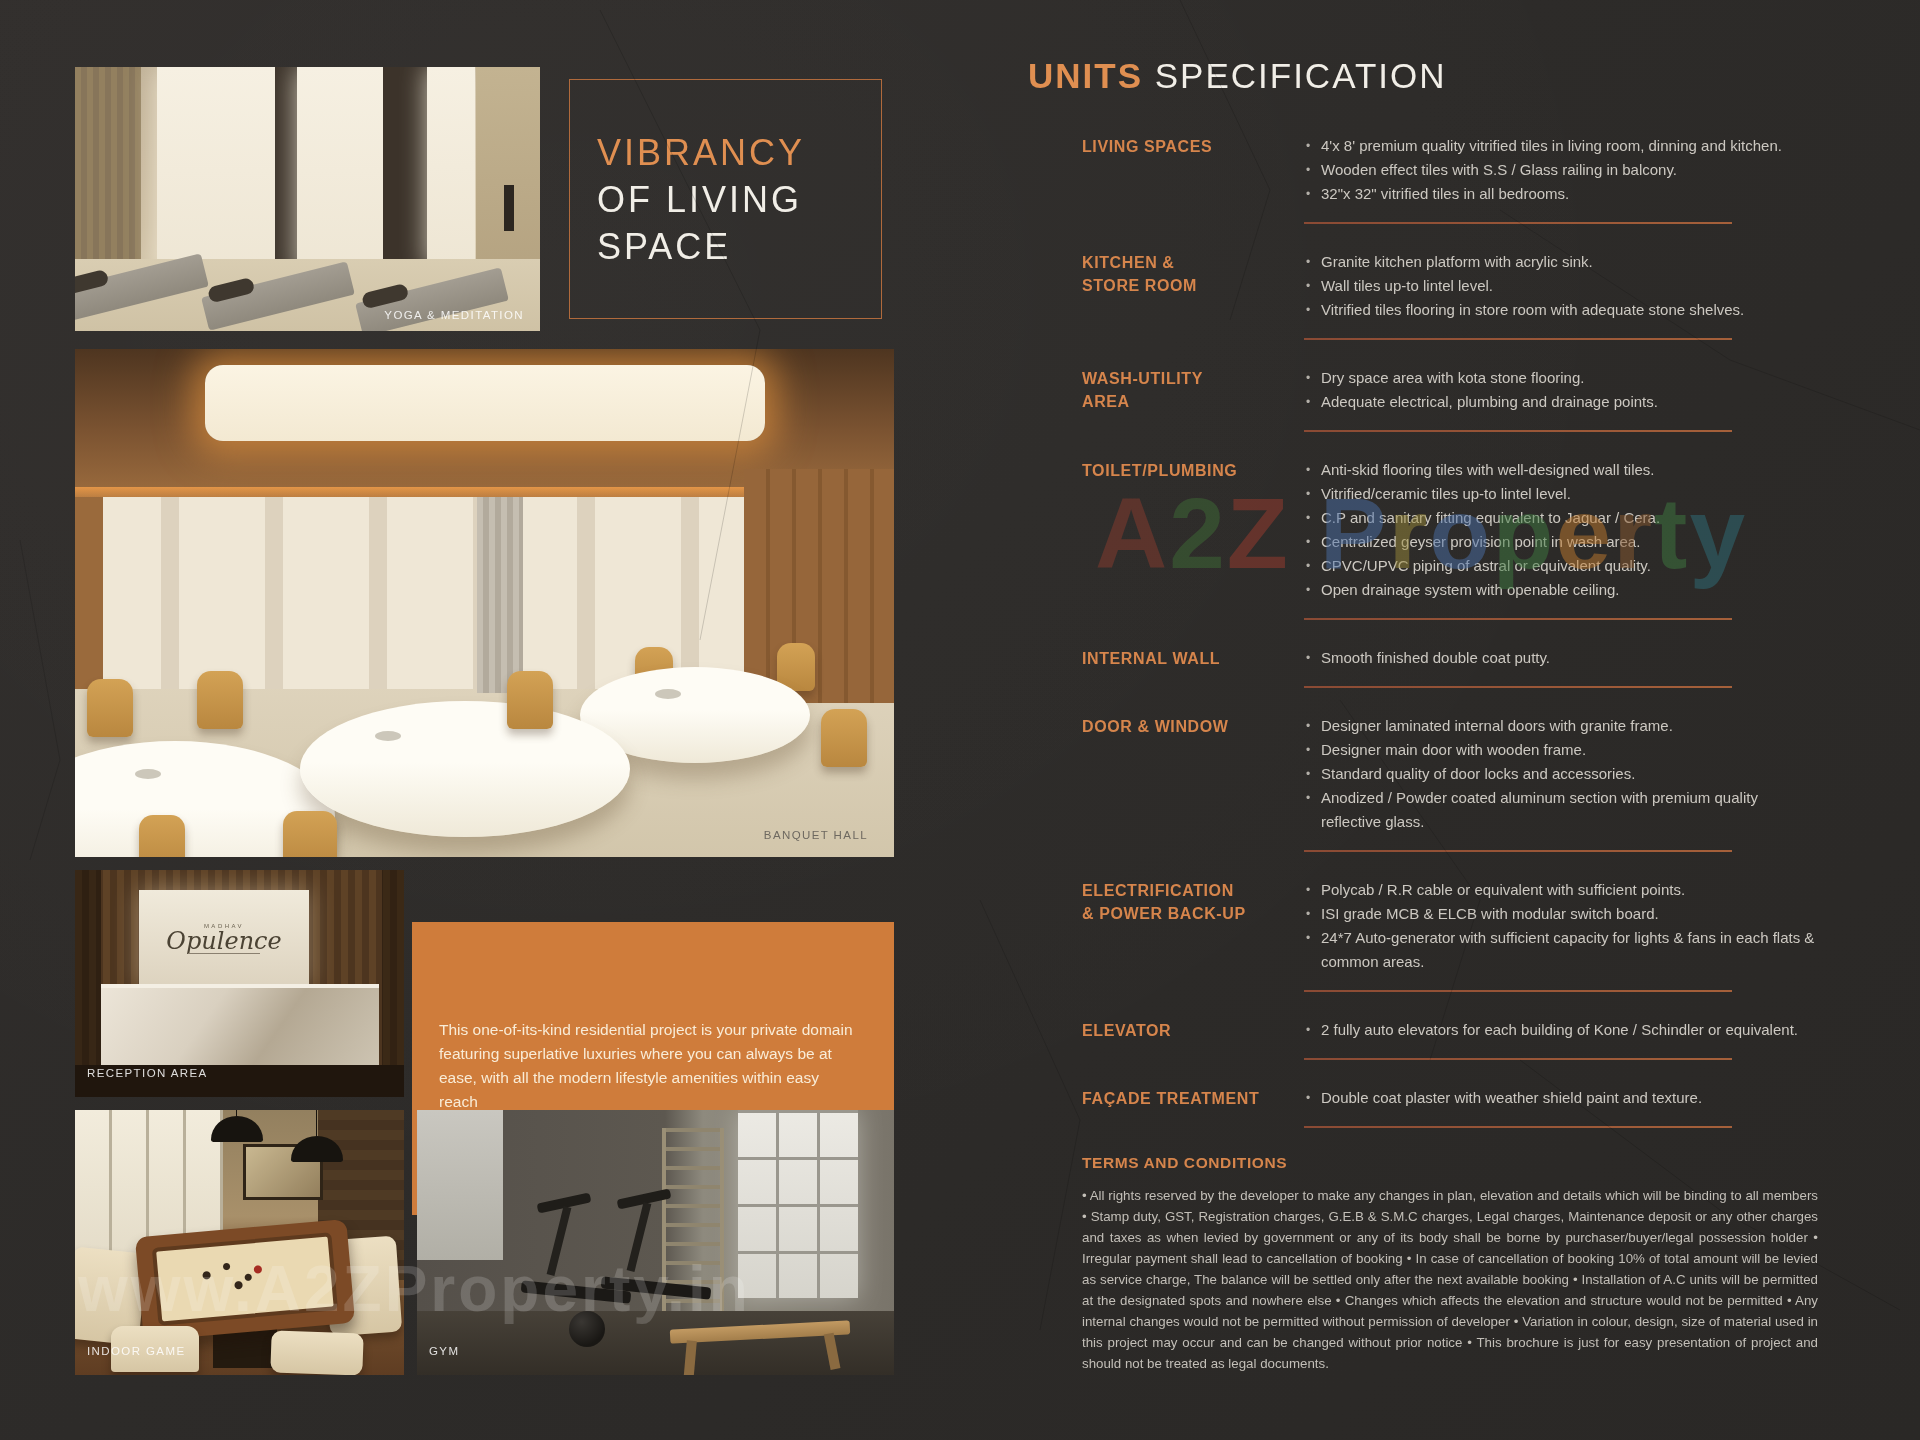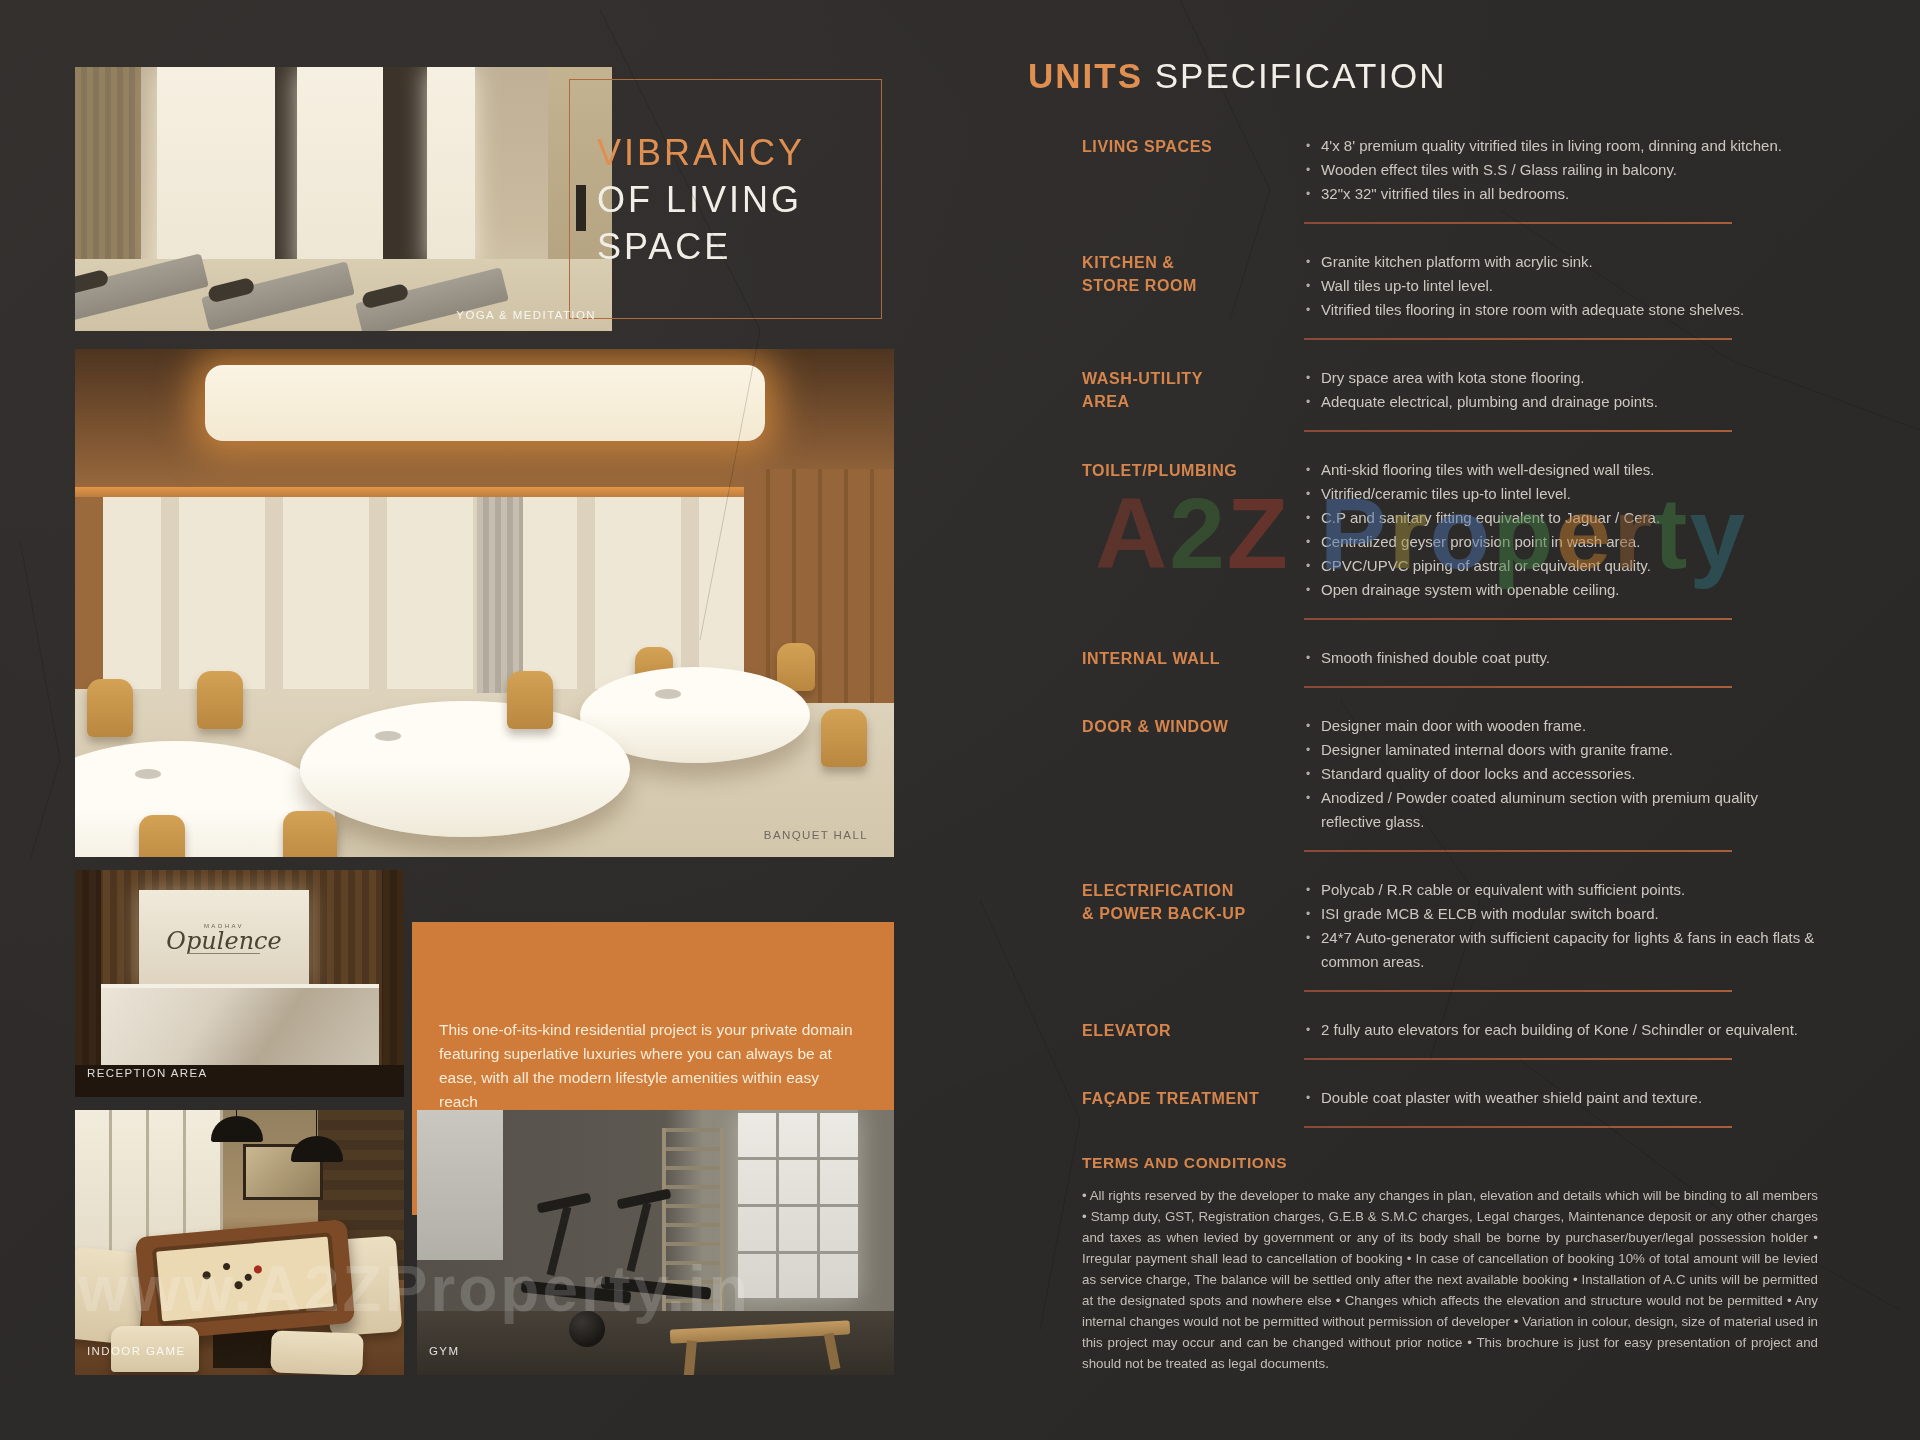--- a/index.html
+++ b/index.html
@@ -15,21 +15,21 @@
 
   
   .photo{position:absolute;overflow:hidden;}
   .photo-label{position:absolute;font-size:11.5px;letter-spacing:1.4px;color:rgba(255,255,255,.85);z-index:4;}
   .lbl-br{right:16px;bottom:10px;}
   .lbl-bl{left:12px;bottom:18px;}
   .lbl-dark{color:#6e6960;right:26px;bottom:16px;}
   .ps{position:absolute;}
 
   
-  .yoga{left:75px;top:67px;width:537px;height:264px;background:linear-gradient(180deg,#bfb096 0%,#cabb9f 60%,#d8ccb2 100%);}
+  .yoga{left:75px;top:67px;width:465px;height:264px;background:linear-gradient(180deg,#bfb096 0%,#cabb9f 60%,#d8ccb2 100%);}
   .y-wallL{left:0;top:0;width:66px;height:100%;background:repeating-linear-gradient(90deg,#93805f 0 6px,#87755a 6px 12px);}
   .y-win{top:0;height:208px;background:linear-gradient(180deg,#f6f0e2,#eee6d4);box-shadow:0 0 26px rgba(255,248,230,.75);}
   .w1{left:82px;width:118px;}
   .w2{left:222px;width:86px;}
   .w3{left:352px;width:48px;height:200px;}
   .y-col{top:0;background:#3c332a;}
   .c1{left:200px;width:22px;height:212px;}
   .c2{left:308px;width:44px;height:216px;}
   .y-cab{right:0;top:0;width:64px;height:232px;background:linear-gradient(180deg,#c3b391,#b3a17f);}
   .y-lamp{right:26px;top:118px;width:10px;height:46px;background:#2c2620;}
@@ -321,22 +321,22 @@
               <ul>
                 <li>Smooth finished double coat putty.</li>
               </ul>
             </div>
           </div>
           <div class="sep"></div>
           <div class="sec">
             <div class="sec-label">DOOR &amp; WINDOW</div>
             <div class="sec-bullets">
               <ul>
+                <li>Designer laminated internal doors with granite frame.</li>
                 <li>Designer main door with wooden frame.</li>
-                <li>Designer laminated internal doors with granite frame.</li>
                 <li>Standard quality of door locks and accessories.</li>
                 <li>Anodized / Powder coated aluminum section with premium quality reflective glass.</li>
               </ul>
             </div>
           </div>
           <div class="sep"></div>
           <div class="sec">
             <div class="sec-label">ELECTRIFICATION
 &amp; POWER BACK-UP</div>
             <div class="sec-bullets">

